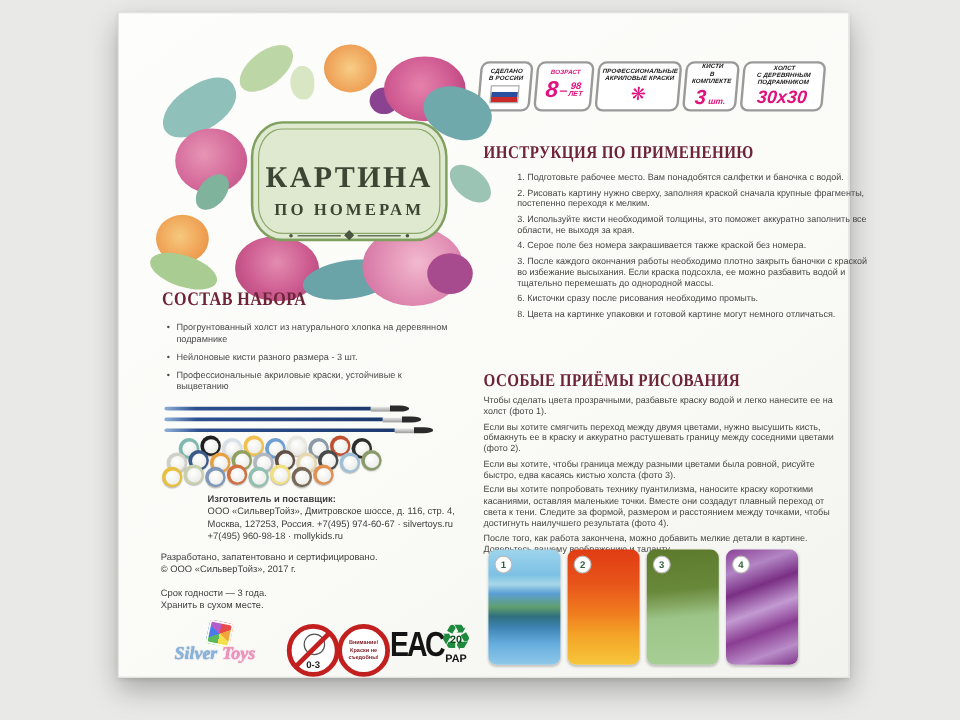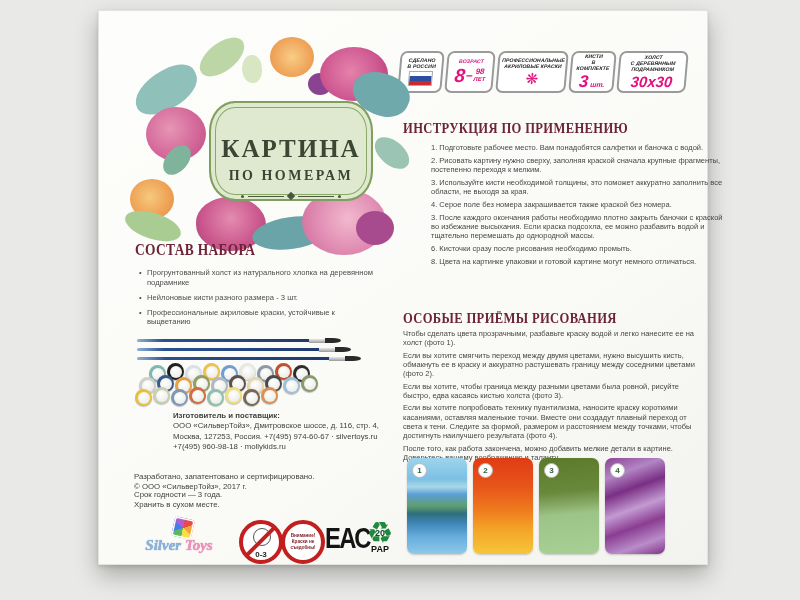--- a/index.html
+++ b/index.html
@@ -73,21 +73,21 @@
   .pot-row{display:flex;}
   .pot-row:nth-child(1){margin-left:14px;}
   .pot-row:nth-child(2){margin-top:-5px;margin-left:4px;}
   .pot-row:nth-child(3){margin-top:-5px;margin-left:0px;}
   .pot{width:17px;height:17px;border-radius:50%;margin-right:1px;position:relative;box-shadow:0 1px 1px rgba(0,0,0,.25);}
   .pot:nth-child(odd){transform:translateY(2px);}
   .pot-cap{position:absolute;left:2.5px;top:2.5px;width:12px;height:12px;background:radial-gradient(circle at 40% 35%,#ffffff 0%,#ededea 70%,#d8d8d4 100%);border-radius:50%;}
 
   .mfg{position:absolute;left:35px;top:400px;width:250px;font-size:7.8px;color:#3e3e3e;line-height:1.32;margin-left:39px;}
   .mfg .bold{font-weight:700;}
-  .legal{position:absolute;left:35px;top:449px;width:250px;font-size:7.8px;color:#3e3e3e;line-height:1.32;margin-top:12px;}
+  .legal{position:absolute;left:35px;top:449px;width:250px;font-size:7.8px;color:#3e3e3e;line-height:1.32;}
   .storage{position:absolute;left:35px;top:479px;width:250px;font-size:7.8px;color:#3e3e3e;line-height:1.32;}
 
   
   .footer{position:absolute;left:30px;top:505px;width:265px;height:52px;}
   .st-logo{position:absolute;left:0;top:2px;width:100px;height:48px;}
   .st-cube{position:absolute;left:44px;top:0;width:20px;height:20px;border-radius:3px;transform:rotate(12deg);background:conic-gradient(#e84a4a 0 60deg,#f2a53a 60deg 120deg,#f4e04a 120deg 180deg,#5cb85c 180deg 240deg,#4a7ae8 240deg 300deg,#b45ccc 300deg 360deg);box-shadow:inset 0 0 0 1.5px #fff;}
   .st-text{position:absolute;left:0;top:20px;width:100px;text-align:center;font-family:"Liberation Serif",serif;font-weight:700;font-style:italic;font-size:15px;line-height:1;}
   .st-silver{color:#8ab4dc;text-shadow:0 0 1px #4a7aaa;}
   .st-toys{color:#ef93bd;text-shadow:0 0 1px #c75a90;}
   .warn-circle{position:absolute;top:4px;width:36px;height:36px;border:4px solid #c21f1f;border-radius:50%;background:#fff;}

